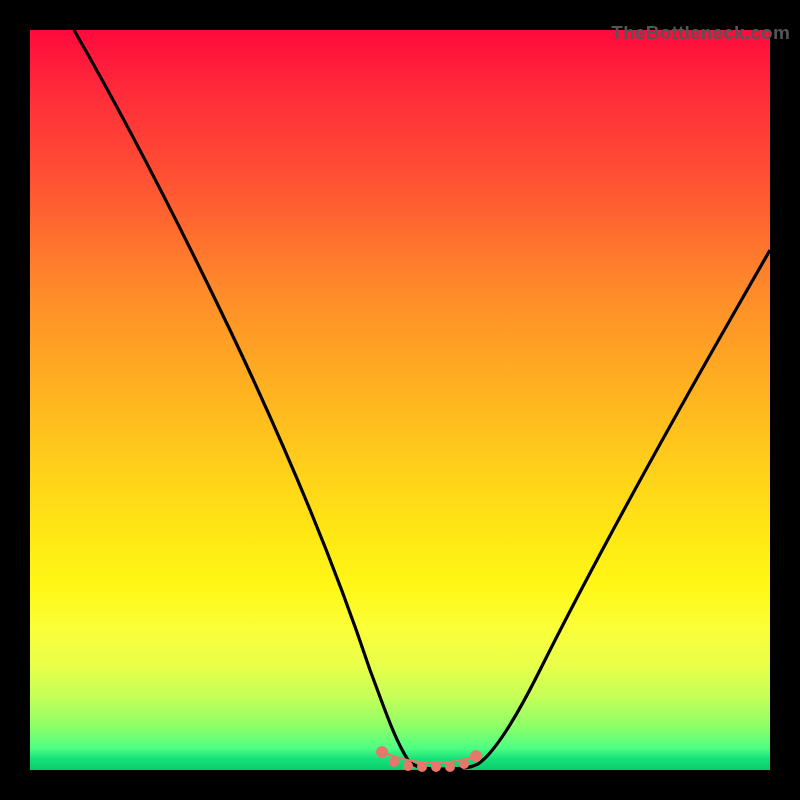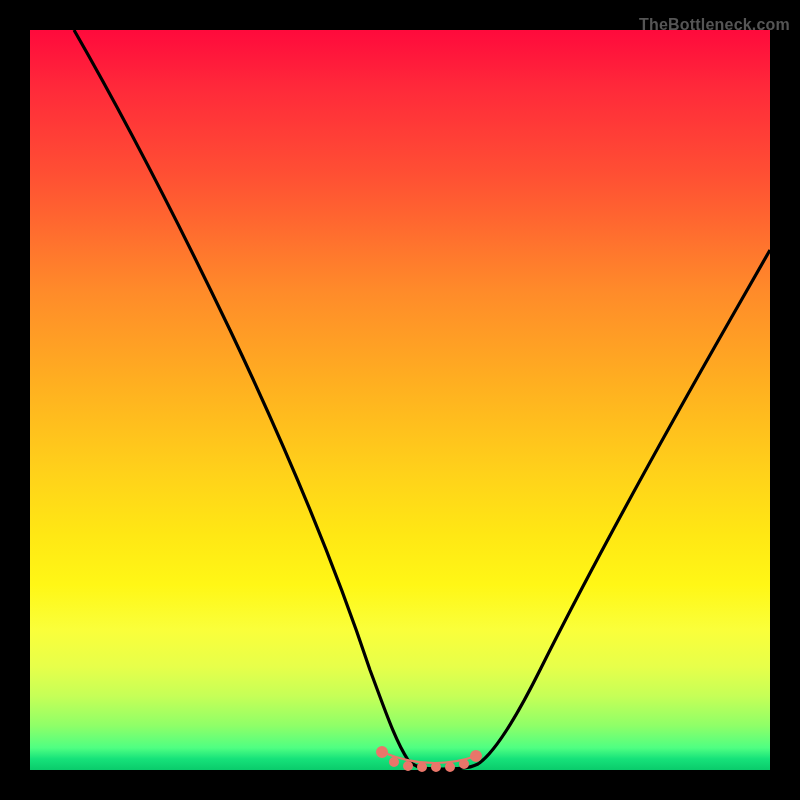--- a/index.html
+++ b/index.html
@@ -14,24 +14,24 @@
   .frame {
     position: absolute;
     top: 0;
     left: 0;
     width: 800px;
     height: 800px;
     background: #000;
   }
   .watermark {
     position: absolute;
-    top: 16px;
+    top: 22px;
     right: 10px;
     color: #555;
-    font-size: 16px;
+    font-size: 19px;
     font-weight: 600;
     letter-spacing: 0.2px;
     z-index: 10;
   }
   .plot-area {
     position: absolute;
     top: 30px;
     left: 30px;
     width: 740px;
     height: 740px;

